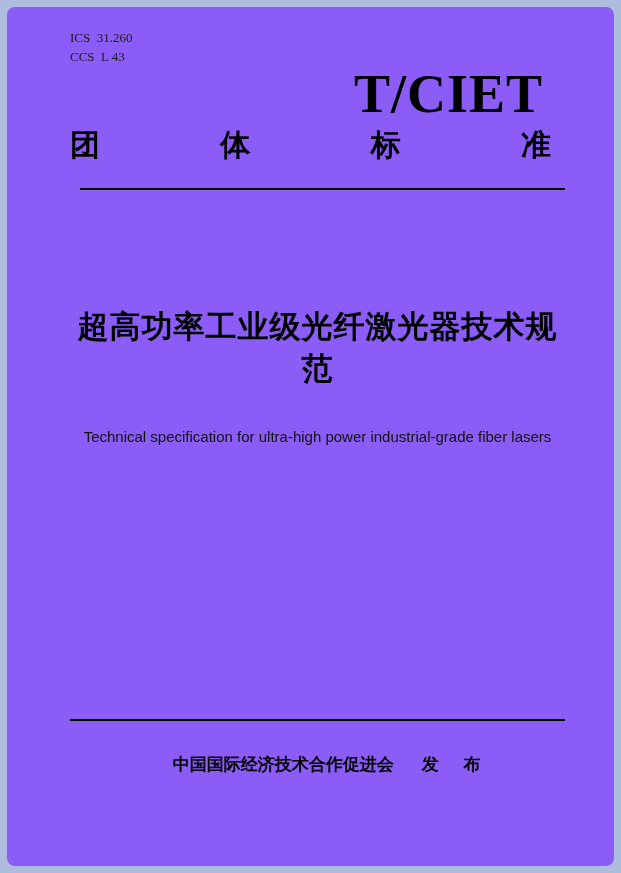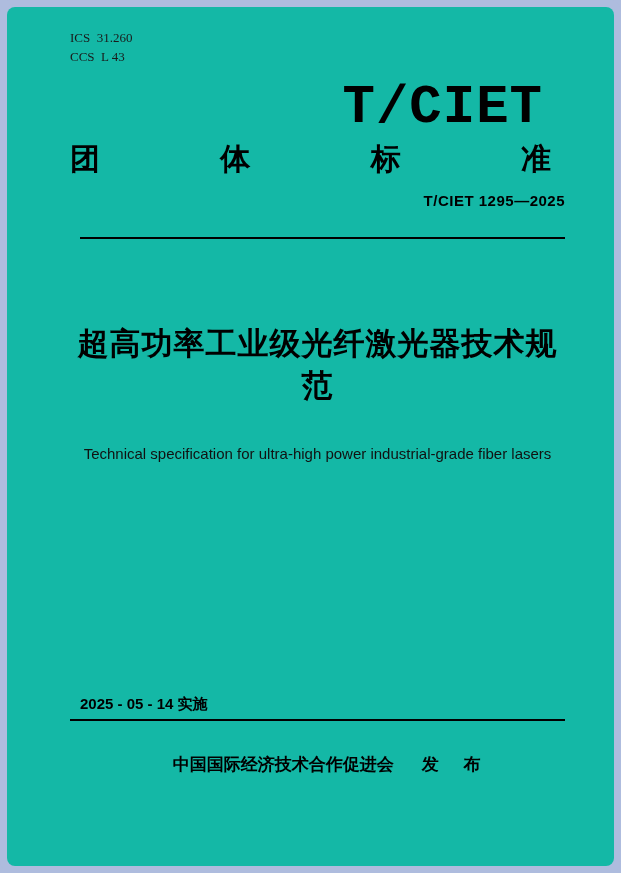--- a/index.html
+++ b/index.html
@@ -15,43 +15,43 @@
     position: relative;
     width: 621px;
     height: 873px;
     background: #aebcde;
     border-radius: 12px;
     box-sizing: border-box;
   }
   .page {
     position: absolute;
     left: 7px; top: 7px; right: 7px; bottom: 7px;
-    background: #14b8a6;
+    background: #8b5cf6;
     border-radius: 8px;
     box-sizing: border-box;
     padding: 22px 49px 70px 63px;
     display: flex;
     flex-direction: column;
     color: #000;
   }
   .codes {
     font-family: "Liberation Serif", serif;
     font-size: 13px;
     line-height: 1.45;
     color: #1a1a1a;
   }
   .codes .code-line { white-space: pre; }
   .org-acronym {
     text-align: right;
     padding-right: 22px;
-    font-family: Liberation Mono, monospace;
+    font-family: Liberation Serif, serif;
     font-weight: bold;
     font-size: 54px;
     line-height: 1.0;
-    margin-top: 14px;
+    margin-top: 0;
     letter-spacing: 1px;
   }
   .standard-type {
     display: flex;
     justify-content: space-between;
     font-size: 30px;
     font-weight: bold;
     line-height: 1.05;
     margin-top: 8px;
     padding-right: 14px;
@@ -67,21 +67,21 @@
     border: none;
     border-top: 2px solid #000;
     margin: 28px 0 0 10px;
     width: calc(100% - 10px);
   }
   .title-zh {
     text-align: center;
     font-size: 31px;
     font-weight: bold;
     letter-spacing: 1px;
-    margin-top: 84px;
+    margin-top: 116px;
   }
   .title-en {
     text-align: center;
     font-family: Liberation Sans, sans-serif;
     font-size: 15px;
     margin-top: 38px;
     color: #111;
   }
   .spacer { flex: 1 1 auto; }
   .dates-row {
@@ -119,32 +119,30 @@
 
     <div class="org-acronym">T/CIET</div>
 
     <div class="standard-type">
       <span>团</span>
       <span>体</span>
       <span>标</span>
       <span>准</span>
     </div>
 
-    <div class="standard-number">T/CIET 1295—2025</div>
 
     <hr class="top-rule">
 
     <div class="title-zh">超高功率工业级光纤激光器技术规范</div>
 
     <div class="title-en">Technical specification for ultra-high power industrial-grade fiber lasers</div>
 
     <div class="spacer"></div>
 
     <div class="dates-row">
-      <span>2025 - 05 - 14 实施</span>
     </div>
 
     <div class="publisher-row">
       <span>中国国际经济技术合作促进会</span><span class="publish-label">发 布</span>
     </div>
 
   </div>
 </div>
 
 </body></html>

